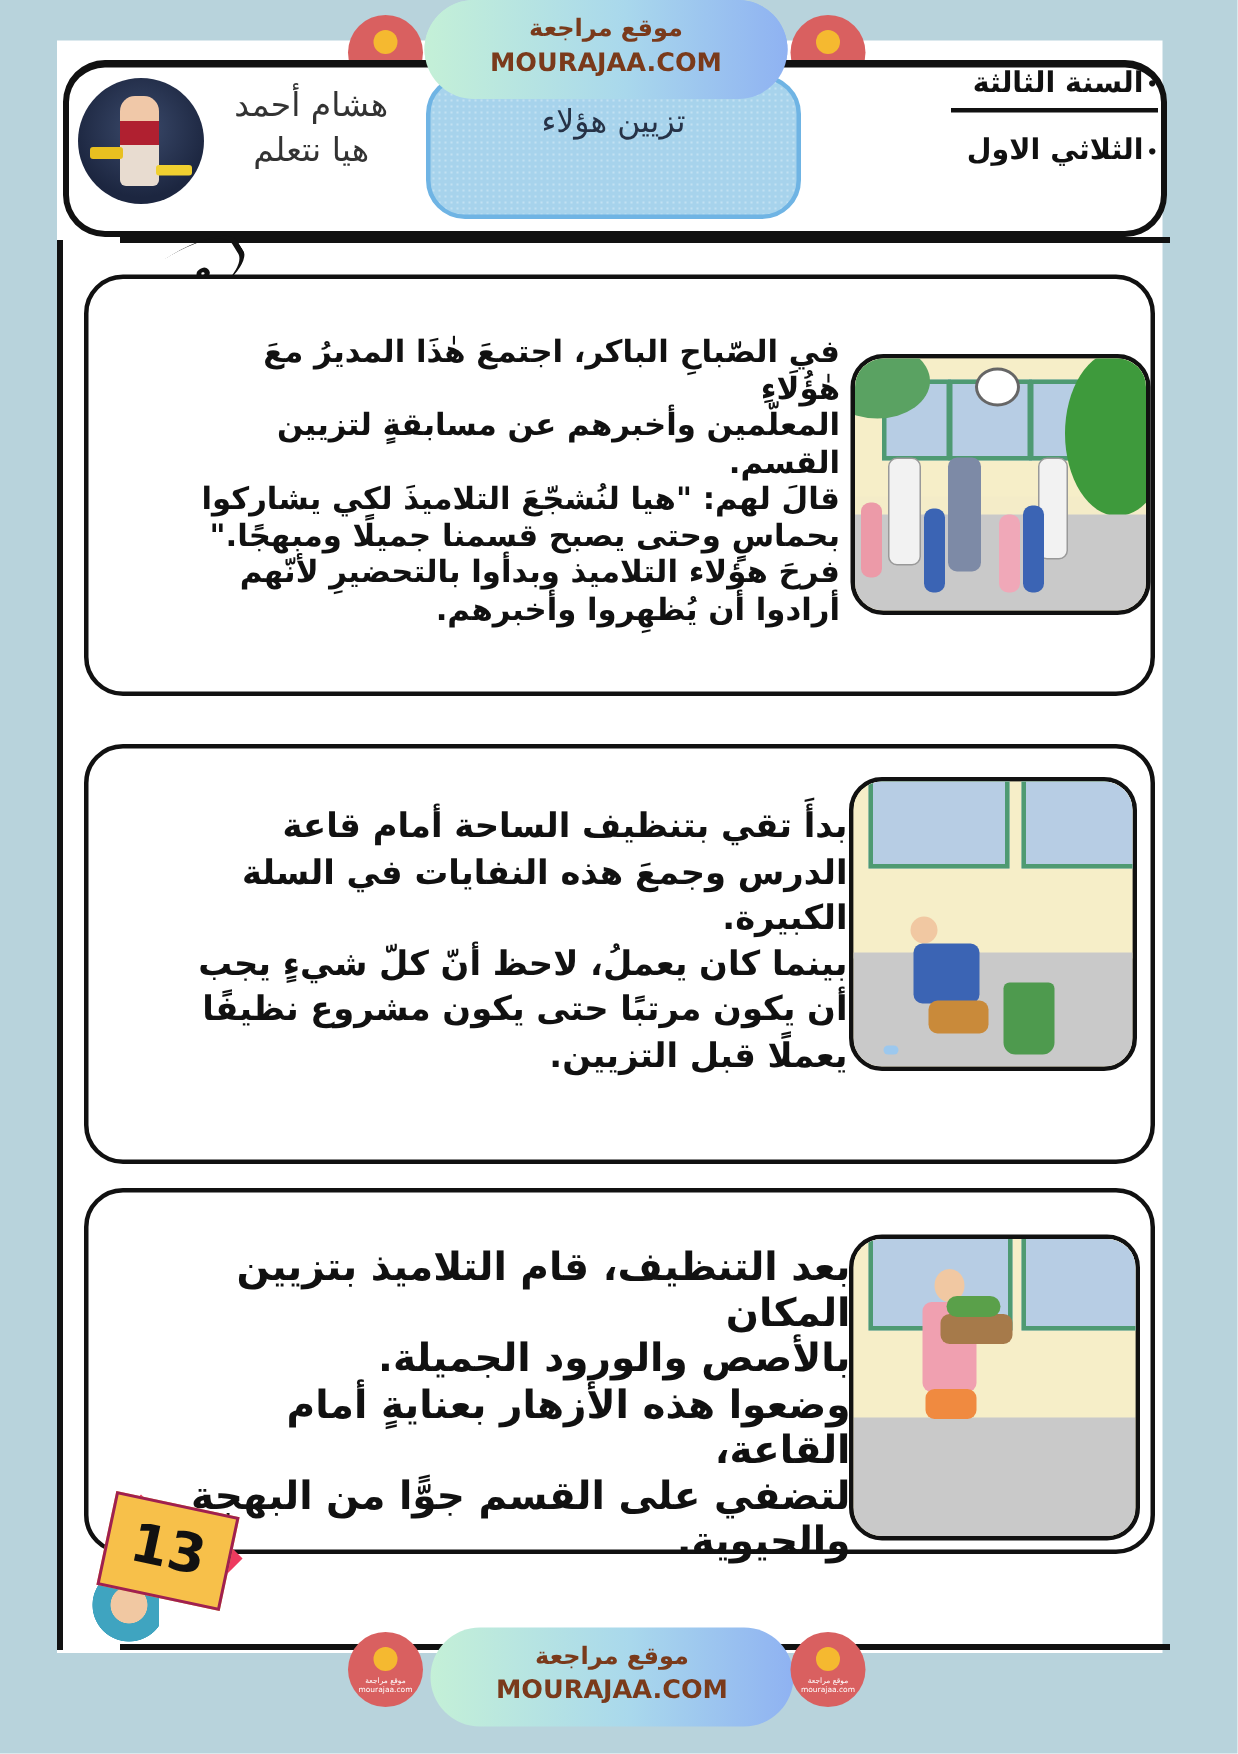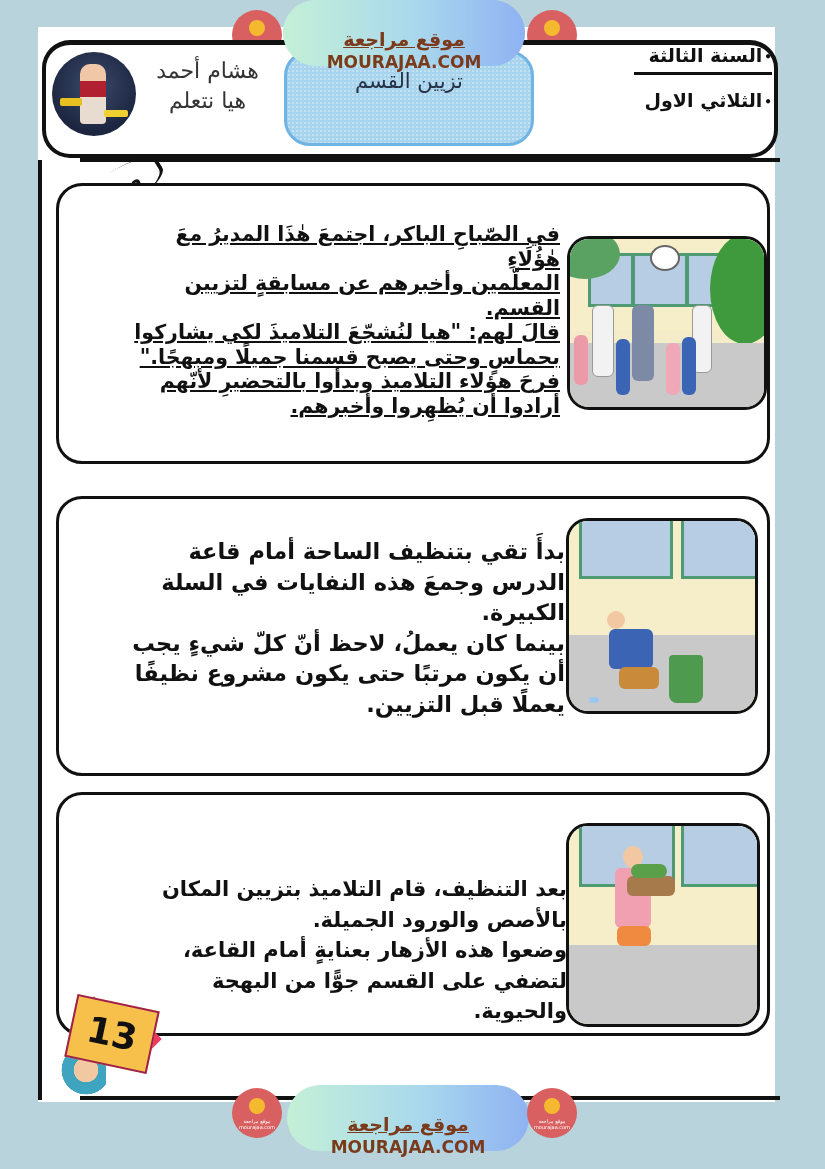--- a/index.html
+++ b/index.html
@@ -76,23 +76,23 @@
     box-sizing:border-box; background:#fff;
   }
   .card1 { top:183px; height:281px; }
   .card2 { top:496px; height:280px; }
   .card3 { top:792px; height:244px; }
   .story {
     position:absolute; direction:rtl; text-align:right; color:#111;
     font-weight:bold; font-size:22px;
   }
   .story p { margin:0; }
-  .s1 { left:120px; top:222px; width:440px; line-height:24.5px; font-size:20.5px;text-decoration:underline; }
+  .s1 { left:120px; top:222px; width:440px; line-height:24.5px; font-size:20.5px; }
   .s2 { left:125px; top:536px; width:440px; line-height:30.5px; font-size:22.5px; }
-  .s3 { left:105px; top:874px; width:462px; line-height:30.5px; font-size:21px; }
+  .s3 { left:105px; top:830px; width:462px; line-height:30.5px; font-size:26px; }
   .pic {
     position:absolute; border:3px solid #111; border-radius:22px; box-sizing:border-box; overflow:hidden;
     background:#f4ecc8;
   }
   .pic1 { left:567px; top:236px; width:200px; height:174px; }
   .pic2 { left:566px; top:518px; width:192px; height:196px; }
   .pic3 { left:566px; top:823px; width:194px; height:204px; }
   .pic .wall { position:absolute; left:0; right:0; top:0; height:55%; background:#f6eec8; }
   .pic .win { position:absolute; background:#b7cde4; border:3px solid #4e9a72; }
   .pic .ground { position:absolute; left:0; right:0; bottom:0; height:38%; background:#c9c9c9; }
@@ -110,21 +110,21 @@
   .kid-figure { position:absolute; left:56px; top:1052px; width:50px; height:45px;
     background:radial-gradient(circle at 60% 40%, #f1c8a2 0 30%, #3fa4c0 31% 60%, transparent 61%); }
   .bottom-line { position:absolute; left:80px; top:1096px; width:700px; border-top:4px solid #111; }
   
   .wm-pill {
     position:absolute; width:242px; height:66px; border-radius:33px;
     background:linear-gradient(90deg, #c4f0d7 0%, #a9d8ec 55%, #8fb2f2 100%);
     text-align:center; color:#7a3a1b; font-weight:bold;
     font-family:"DejaVu Sans", sans-serif;
   }
-  .wm-pill .ar { font-size:19px; text-decoration:underline; padding-top:8px; line-height:22px;margin-top:20px; }
+  .wm-pill .ar { font-size:16px; padding-top:8px; line-height:22px; }
   .wm-pill .en { font-size:17px; line-height:24px; }
   .wm-top { left:283px; top:0px; }
   .wm-bot { left:287px; top:1085px; }
   .wm-circle {
     position:absolute; width:50px; height:50px; border-radius:50%; background:#d96060;
   }
   .wm-circle .logo {
     position:absolute; left:17px; top:10px; width:16px; height:16px; border-radius:50%; background:#f5b930;
   }
   .wm-circle .txt {
@@ -157,21 +157,21 @@
 </div>
 <div class="author">
   <div>هشام أحمد</div>
   <div>هيا نتعلم</div>
 </div>
 <div class="wm-pill" style="left:283px;top:0;z-index:2;">
   <div class="ar">موقع مراجعة</div>
   <div class="en">MOURAJAA.COM</div>
 </div>
 <div class="title-box">
-  <div>تزيين القسم</div>
+  <div>تزيين هؤلاء</div>
 </div>
 <div class="level">
   <div class="row1">
     <span class="bullet">•</span><span>السنة الثالثة</span>
   </div>
   <div class="row2">
     <span class="bullet">•</span><span>الثلاثي الاول</span>
   </div>
 </div>
 <div class="header-line"></div>

